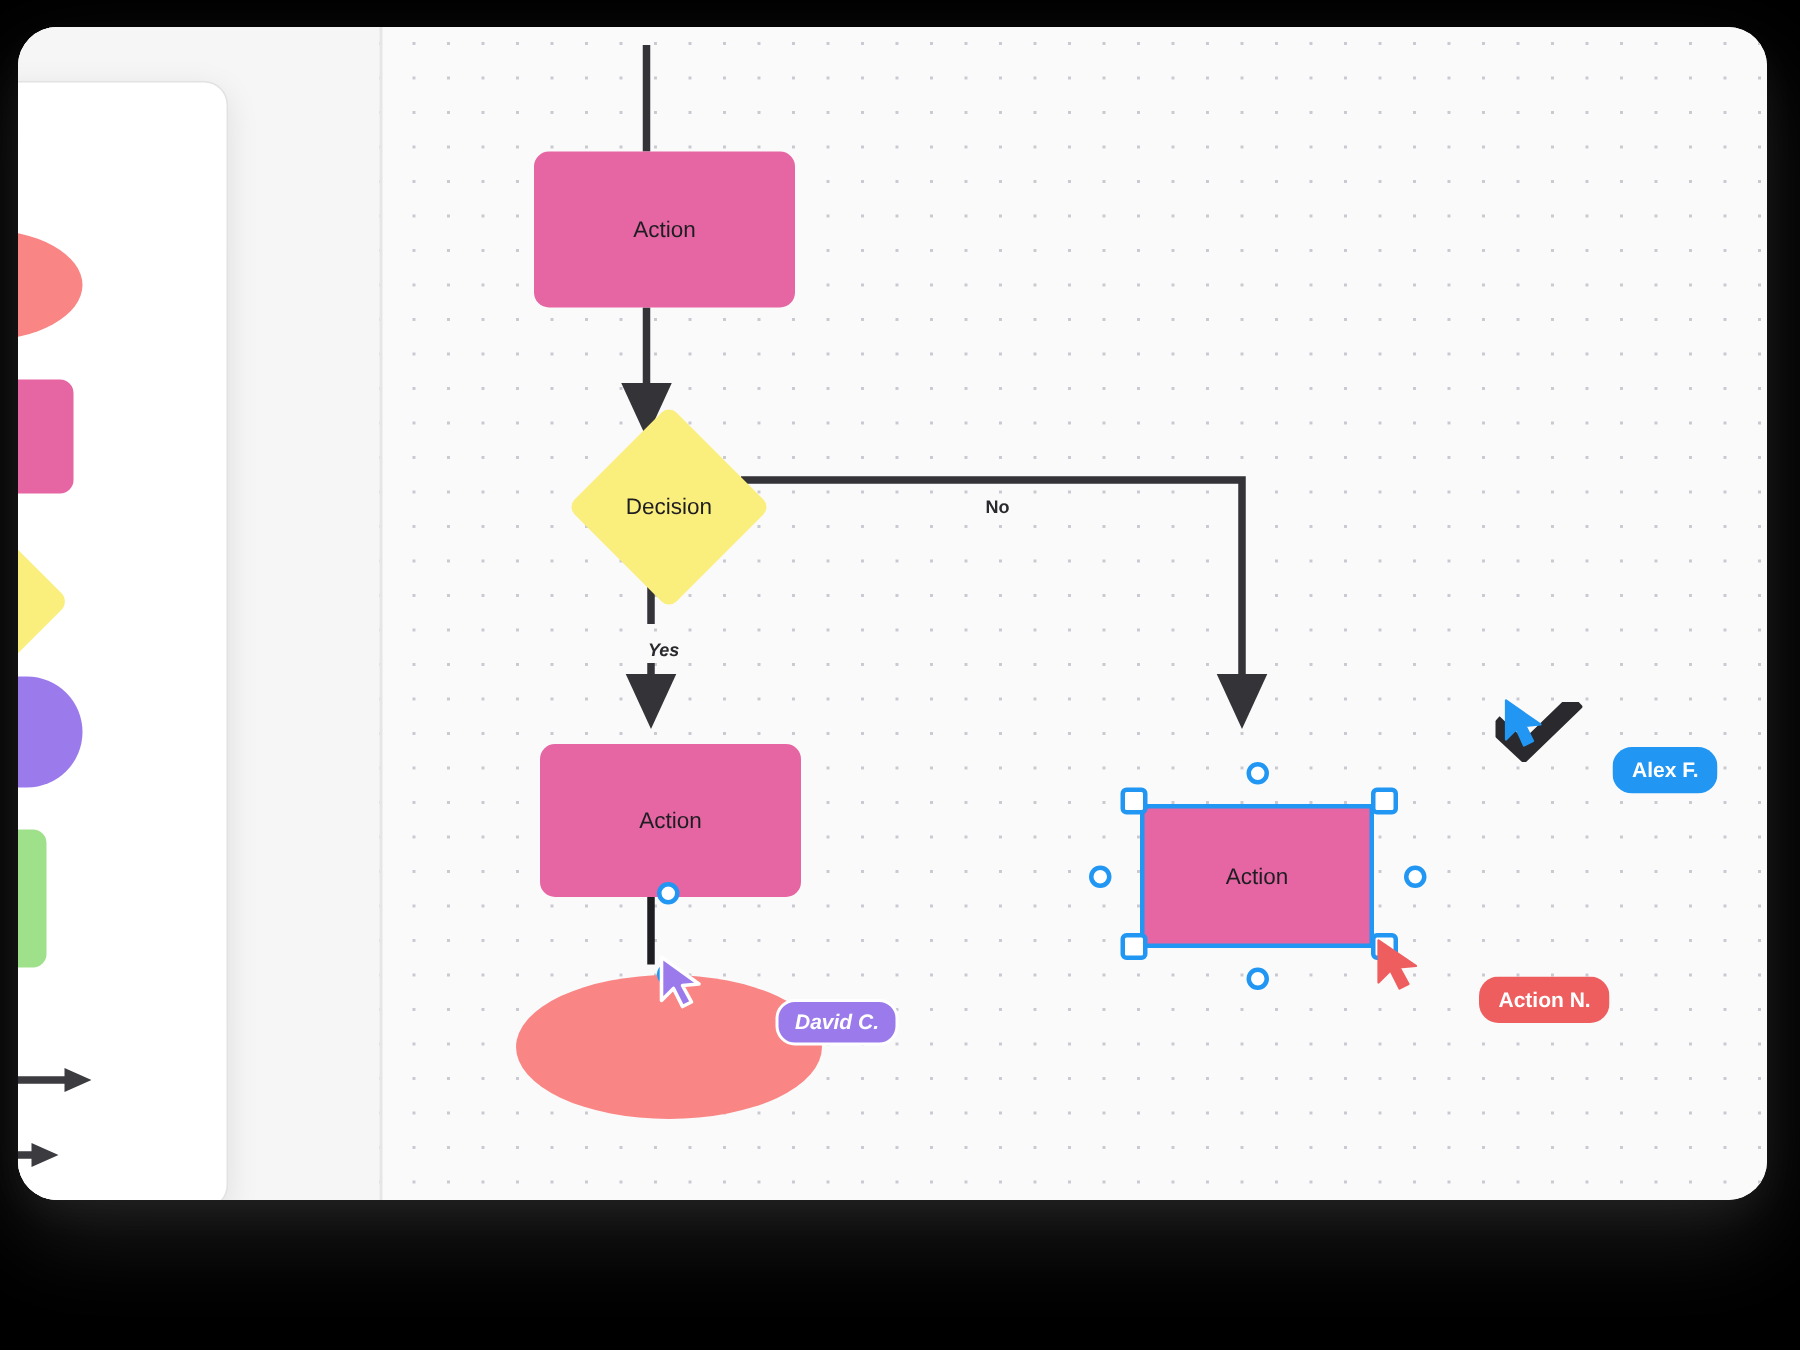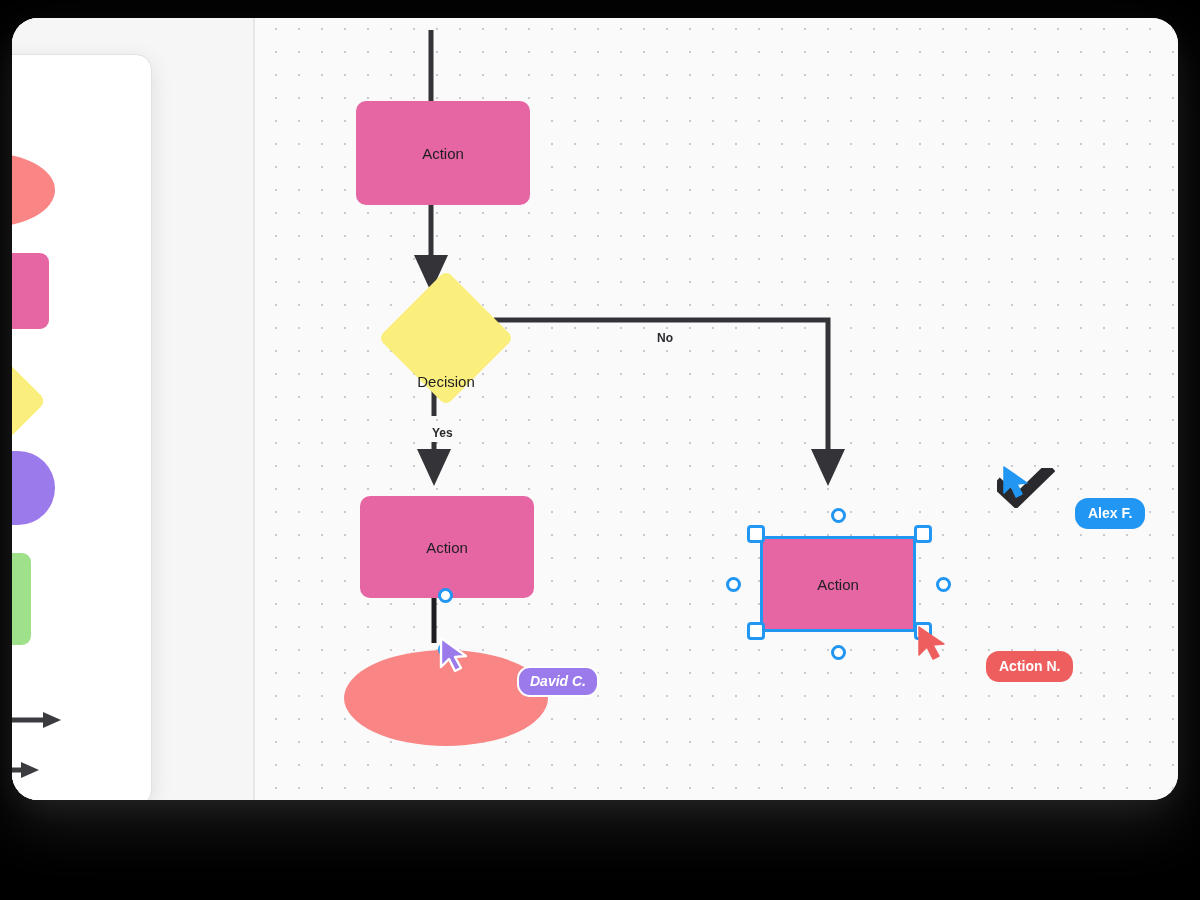--- a/index.html
+++ b/index.html
@@ -116,21 +116,20 @@
     transform: rotate(45deg);
     border-radius: 7px;
   }
   .node-decision-label {
     position: absolute;
     left: 50%; top: 50%;
     transform: translate(-50%,-50%);
     font-size: 15px;
     color: #1e1e22;
     white-space: nowrap;
-    margin-top: 43px;
   }
 
   .node-ellipse {
     position: absolute;
     left: 332px; top: 632px;
     width: 204px; height: 96px;
     background: #f98685;
     border-radius: 50%;
   }
 
@@ -187,21 +186,21 @@
     pointer-events: none;
   }
 
   .edge-label {
     position: absolute;
     font-size: 12px;
     font-weight: bold;
     color: #2a2a2e;
   }
   .label-no  { left: 645px; top: 313px; }
-  .label-yes { left: 420px; top: 408px; }
+  .label-yes { left: 420px; top: 408px; font-style: italic; }
 
   
   .cursor-group { position: absolute; }
   .cursor-pill {
     position: absolute;
     padding: 5px 11px 6px 11px;
     border-radius: 13px;
     color: #ffffff;
     font-size: 14px;
     font-weight: bold;

